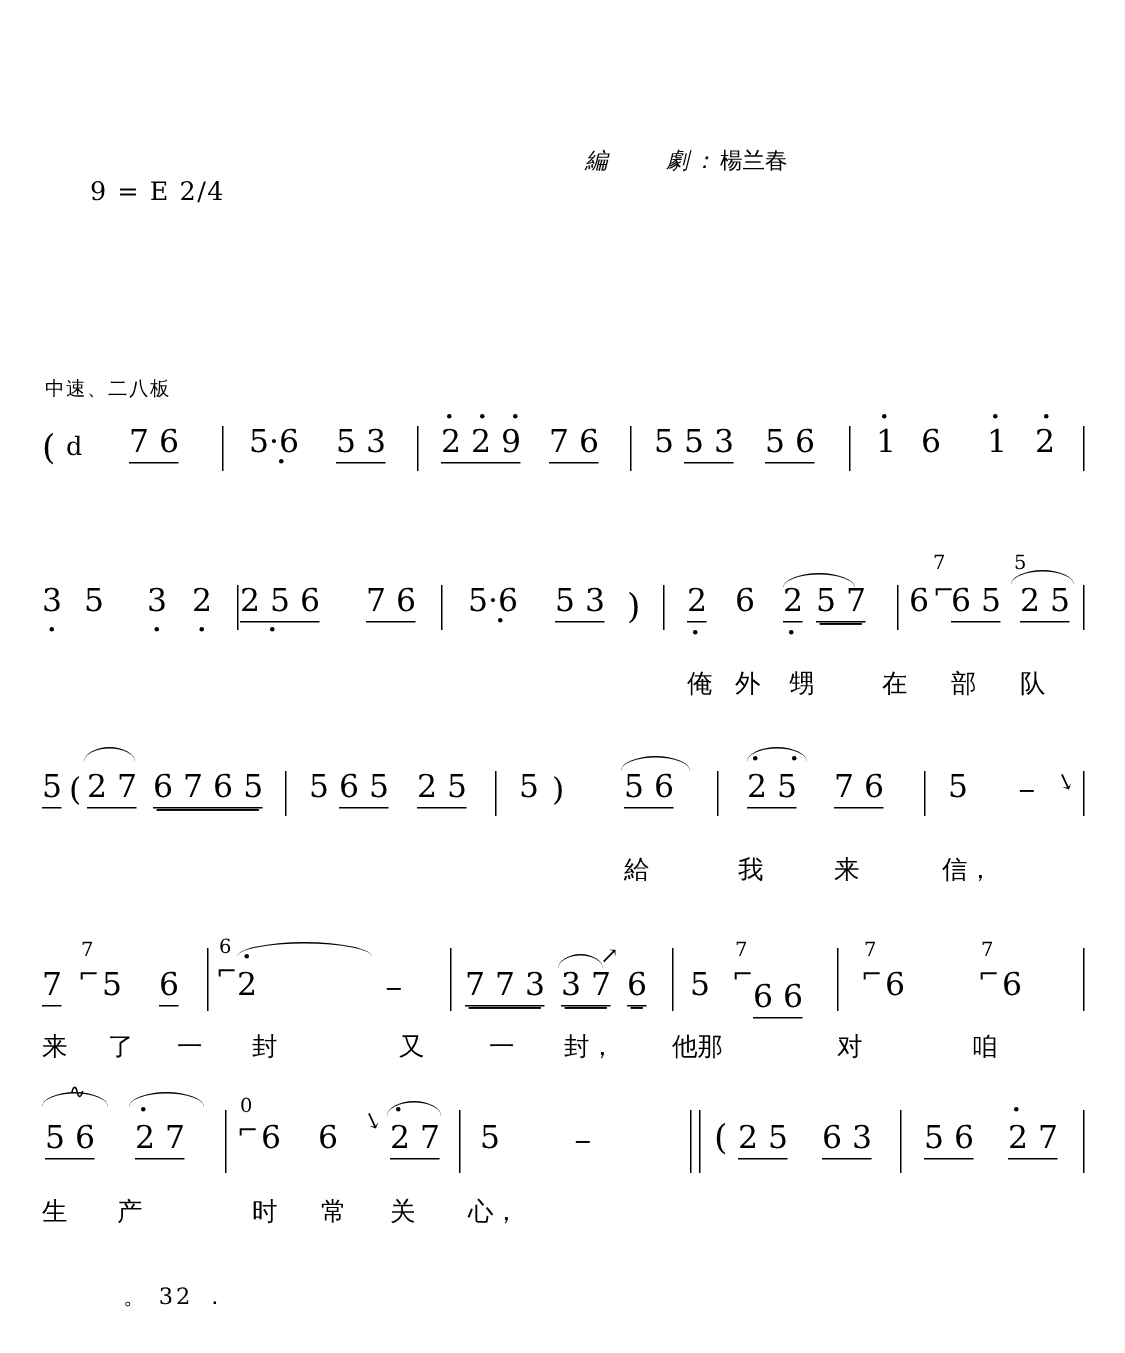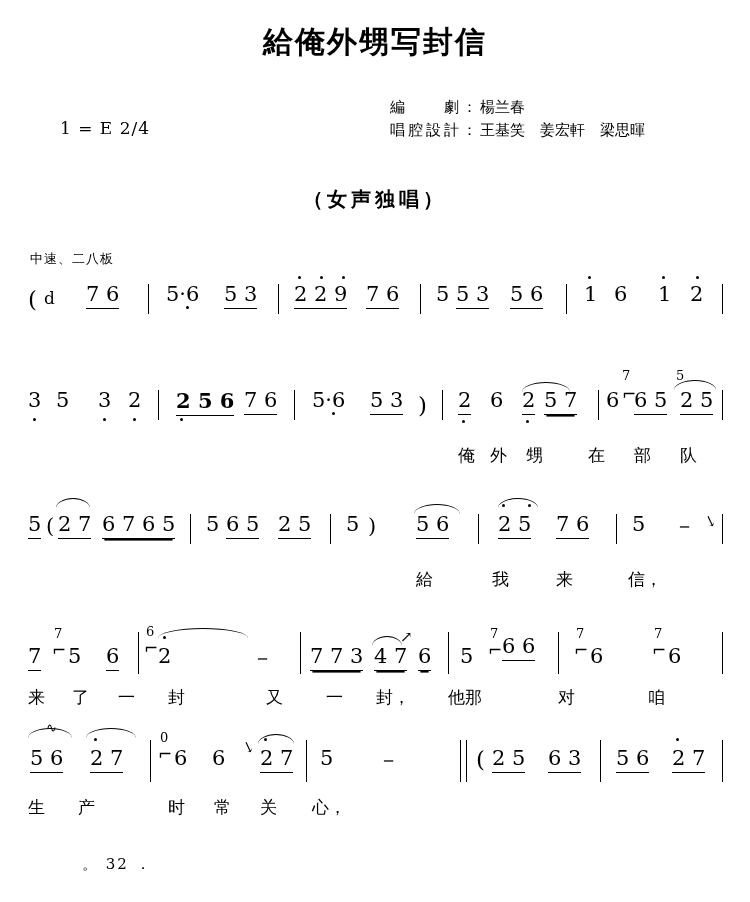--- a/index.html
+++ b/index.html
@@ -43,20 +43,21 @@
     position: absolute;
     top: 96px;
     left: 390px;
     font-family: "DejaVu Serif", "Liberation Serif", serif;
     font-size: 15px;
     line-height: 23px;
     white-space: nowrap;
   }
   .credits .lbl {
     letter-spacing: 3px;
+    font-style: italic;
   }
   .subtitle {
     position: absolute;
     top: 186px;
     left: 0;
     width: 750px;
     text-align: center;
     font-family: "DejaVu Serif", "Liberation Serif", serif;
     font-weight: bold;
     font-size: 20px;
@@ -163,36 +164,31 @@
   .wavy {
     position: absolute;
     font-size: 13px;
   }
 </style>
 </head>
 <body>
 
 <div class="page">
 
-  <div class="title">給俺外甥写封信</div>
 
   <div class="key-sig">
-    <span>1 = E  2/4</span>
+    <span>9 = E  2/4</span>
   </div>
 
   <div class="credits">
     <div>
       <span class="lbl">編　　劇：</span><span>楊兰春</span>
     </div>
-    <div>
-      <span class="lbl">唱腔設計：</span><span>王基笑　姜宏軒　梁思暉</span>
-    </div>
-  </div>
-
-  <div class="subtitle">（女声独唱）</div>
+  </div>
+
 
   <div class="tempo">中速、二八板</div>
 
   <div class="system" style="top:282px;">
     <div class="notes">
       <span class="tok" style="left:0px; top:4px; font-size:23px;">(</span>
       <span class="tok" style="left:16px; top:6px; font-size:17px;">d</span>
       <span class="tok und1" style="left:58px;">7 6</span>
       <span class="bar" style="left:120px;"></span>
       <span class="tok" style="left:138px;">5·6</span>
@@ -223,21 +219,21 @@
   <div class="system" style="top:388px;">
     <div class="notes">
       <span class="tok" style="left:0px;">3</span>
       <span class="dotdn" style="left:5px; top:30px;"></span>
       <span class="tok" style="left:28px;">5</span>
       <span class="tok" style="left:70px;">3</span>
       <span class="dotdn" style="left:75px; top:30px;"></span>
       <span class="tok" style="left:100px;">2</span>
       <span class="dotdn" style="left:105px; top:30px;"></span>
       <span class="bar" style="left:130px;"></span>
-      <span class="tok und1" style="left:148px;font-weight:bold;">2 5 6</span>
+      <span class="tok und1" style="left:132px;">2 5 6</span>
       <span class="dotdn" style="left:152px; top:30px;"></span>
       <span class="tok und1" style="left:216px;">7 6</span>
       <span class="bar" style="left:266px;"></span>
       <span class="tok" style="left:284px;">5·6</span>
       <span class="dotup" style="left:304px; top:24px;"></span>
       <span class="tok und1" style="left:342px;">5 3</span>
       <span class="tok" style="left:390px; top:4px; font-size:23px;">)</span>
       <span class="bar" style="left:414px;"></span>
       <span class="tok und1" style="left:430px;">2</span>
       <span class="dotdn" style="left:434px; top:32px;"></span>
@@ -312,28 +308,28 @@
       <span class="bar" style="left:110px; top:2px; height:42px;"></span>
       <span class="grace" style="left:118px; top:-6px;">6</span>
       <span class="hook" style="left:116px; top:8px;">⌐</span>
       <span class="tok" style="left:130px; top:14px;">2</span>
       <span class="dotup" style="left:135px; top:6px;"></span>
       <span class="slur" style="left:130px; top:-2px; width:90px;"></span>
       <span class="dash" style="left:224px; top:14px;">－</span>
       <span class="bar" style="left:272px; top:2px; height:42px;"></span>
       <span class="tok und2" style="left:282px; top:14px;">7 7 3</span>
       <span class="slur" style="left:344px; top:6px; width:30px;"></span>
-      <span class="tok und2" style="left:346px; top:14px;">4 7</span>
+      <span class="tok und2" style="left:346px; top:14px;">3 7</span>
       <span class="arrowup" style="left:372px; top:-2px;">↗</span>
       <span class="tok und2" style="left:390px; top:14px;">6</span>
       <span class="bar" style="left:420px; top:2px; height:42px;"></span>
       <span class="tok" style="left:432px; top:14px;">5</span>
       <span class="grace" style="left:462px; top:-4px;">7</span>
       <span class="hook" style="left:460px; top:10px;">⌐</span>
-      <span class="tok und1" style="left:474px; top:4px;">6 6</span>
+      <span class="tok und1" style="left:474px; top:22px;">6 6</span>
       <span class="bar" style="left:530px; top:2px; height:42px;"></span>
       <span class="grace" style="left:548px; top:-4px;">7</span>
       <span class="hook" style="left:546px; top:10px;">⌐</span>
       <span class="tok" style="left:562px; top:14px;">6</span>
       <span class="grace" style="left:626px; top:-4px;">7</span>
       <span class="hook" style="left:624px; top:10px;">⌐</span>
       <span class="tok" style="left:640px; top:14px;">6</span>
       <span class="bar" style="left:694px; top:2px; height:42px;"></span>
     </div>
     <div class="lyrics">

